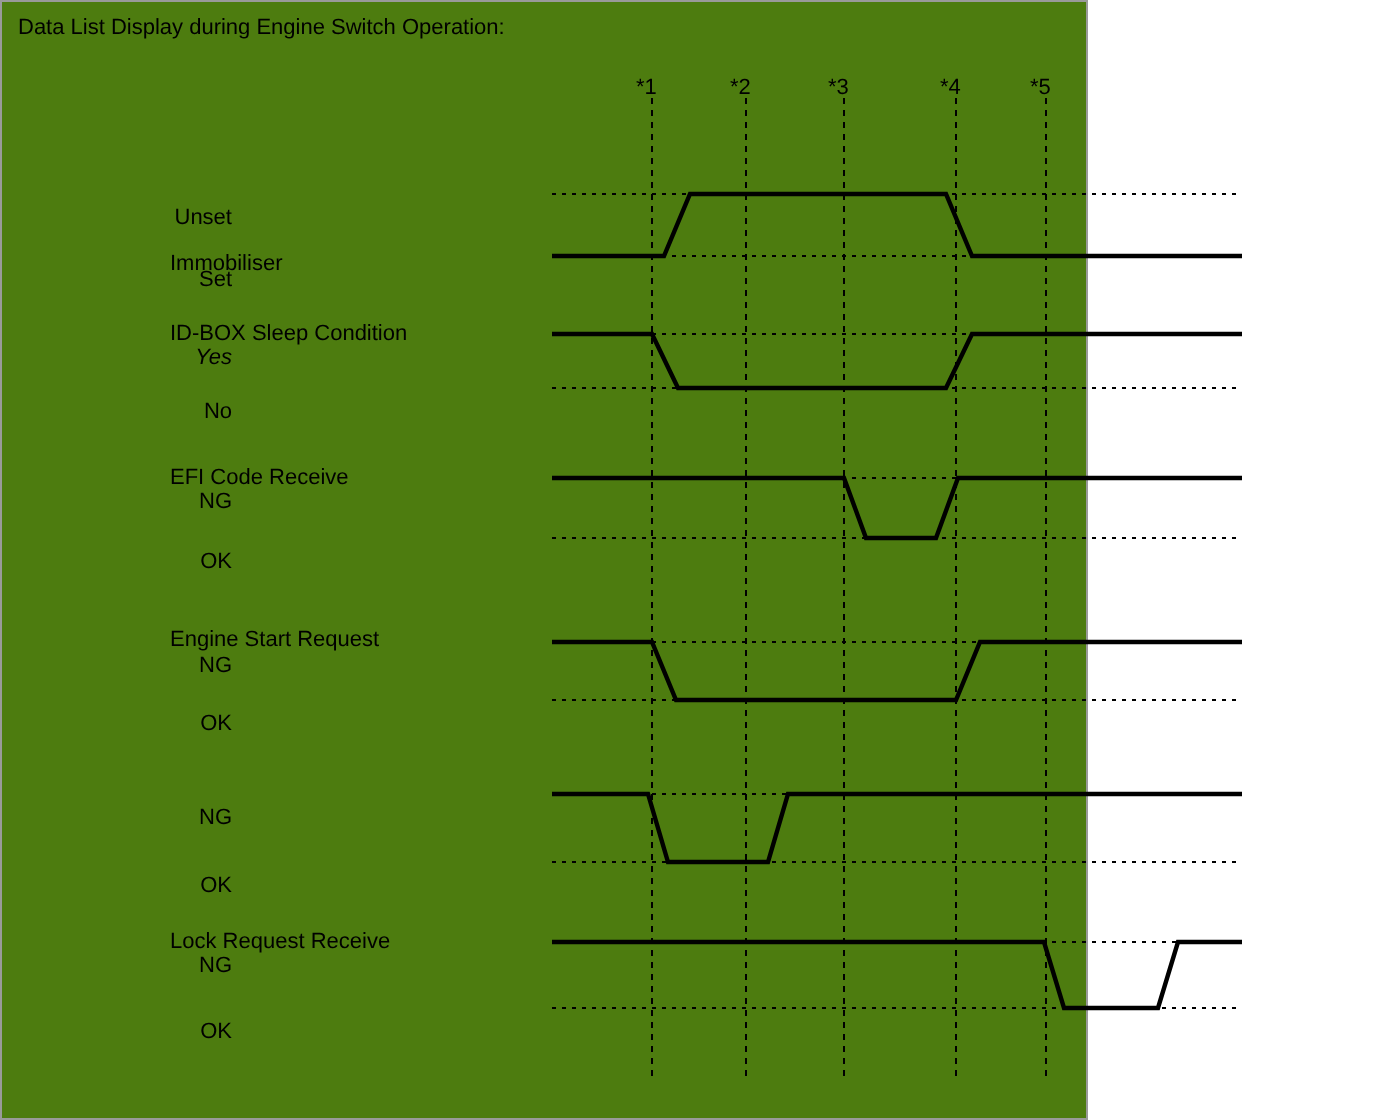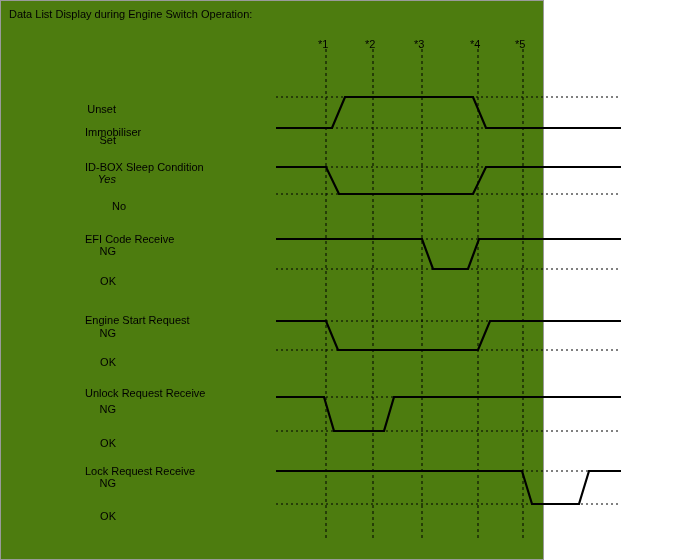--- a/index.html
+++ b/index.html
@@ -99,27 +99,26 @@
       <polyline points="275,320 325,320 337,349 477,349 489,320 620,320"></polyline>
       <polyline points="275,396 323,396 333,430 383,430 393,396 620,396"></polyline>
       <polyline points="275,470 521,470 531,503 578,503 588,470 620,470"></polyline>
     </g>
   </svg>
 
   <div class="sig-label" style="left:84px; top:89px;margin-top:36px;">Immobiliser</div>
   <div class="sig-label" style="left:84px; top:160px;">ID-BOX Sleep Condition</div>
   <div class="sig-label" style="left:84px; top:232px;">EFI Code Receive</div>
   <div class="sig-label" style="left:84px; top:313px;">Engine Start Request</div>
-  <div class="sig-label" style="left:84px; top:386px;">Unlock Request Receive</div>
   <div class="sig-label" style="left:84px; top:464px;">Lock Request Receive</div>
 
   <div class="state-label" style="right:427px; top:90px;">Unset</div>
   <div class="state-label" style="right:427px; top:121px;">Set</div>
   <div class="state-label" style="right:427px; top:160px;font-style:italic;">Yes</div>
-  <div class="state-label" style="right:417px; top:187px;">No</div>
+  <div class="state-label" style="right:427px; top:187px;">No</div>
   <div class="state-label" style="right:427px; top:232px;">NG</div>
   <div class="state-label" style="right:427px; top:262px;">OK</div>
   <div class="state-label" style="right:427px; top:314px;">NG</div>
   <div class="state-label" style="right:427px; top:343px;">OK</div>
   <div class="state-label" style="right:427px; top:390px;">NG</div>
   <div class="state-label" style="right:427px; top:424px;">OK</div>
   <div class="state-label" style="right:427px; top:464px;">NG</div>
   <div class="state-label" style="right:427px; top:497px;">OK</div>
 
   <div class="marker-label" style="left:317px; top:37px;">*1</div>

